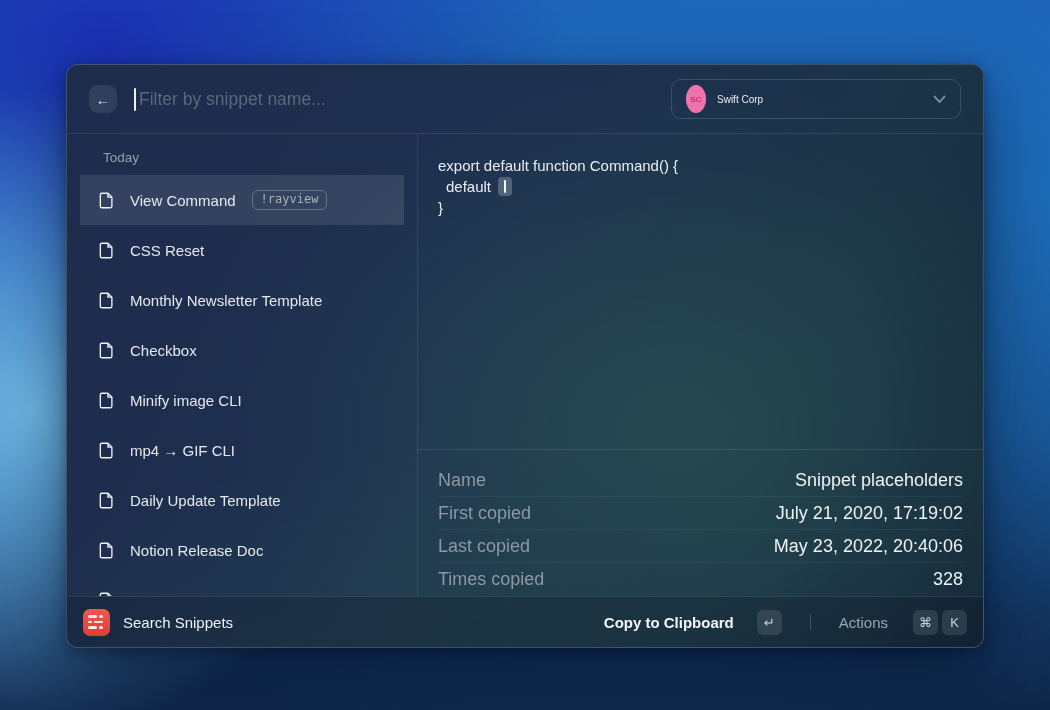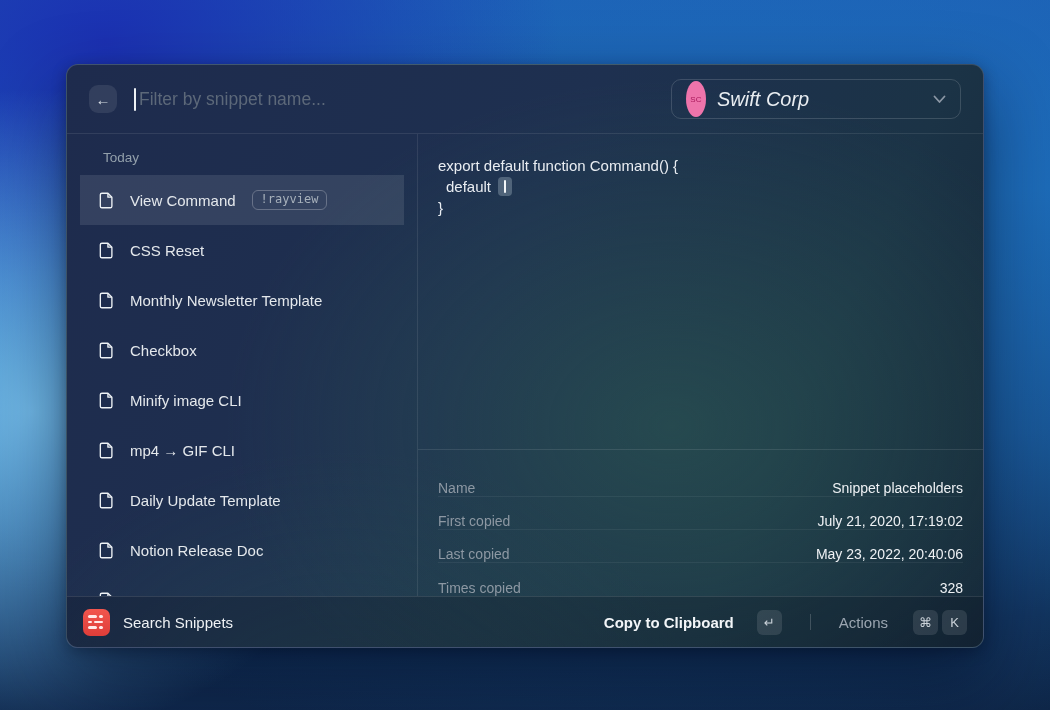--- a/index.html
+++ b/index.html
@@ -27,24 +27,24 @@
   
   .hdr { height:69px; flex:0 0 69px; display:flex; align-items:center; padding:0 22px;
          border-bottom:1px solid rgba(255,255,255,0.09); }
   .back-btn { width:28px; height:28px; border-radius:9px; background:rgba(255,255,255,0.09);
               color:#d9dfe5; display:flex; align-items:center; justify-content:center;
               font-size:15px; cursor:default; }
   .caret { width:2px; height:23px; background:#edf1f5; margin:0 3px 0 17px; border-radius:1px; }
   .ph { font-size:17.5px; color:#5c6879; }
   .org { margin-left:auto; width:290px; height:40px; border:1px solid rgba(255,255,255,0.15);
          border-radius:10px; display:flex; align-items:center; gap:11px; padding:0 14px; }
-  .avatar { width:20px; height:36px; border-radius:50%; background:#ee74ab; color:#a9195c;
+  .avatar { width:20px; height:28px; border-radius:50%; background:#ee74ab; color:#a9195c;
             font-size:8px; font-weight:normal; display:flex; align-items:center; justify-content:center;
             letter-spacing:.2px; flex:0 0 20px; }
-  .org-name { font-size:20px; color:#e9edf1; flex:1;font-style:italic; }
+  .org-name { font-size:10px; color:#e9edf1; flex:1; }
   
   .main { flex:1; display:flex; min-height:0; }
   .list { width:351px; flex:0 0 351px; border-right:1px solid rgba(255,255,255,0.09);
           padding-top:8px; overflow:hidden; }
   .section-label { padding:8px 36px 10px; color:#93a0ab; font-size:13.5px; }
   .row { height:50px; display:flex; align-items:center; margin:0 13px; padding:0 17px;
          border-radius:0; gap:14px; color:#e4e8ec; font-size:15px; }
   .row.selected { background:rgba(255,255,255,0.10); }
   .doc-ico { width:19px; height:19px; flex:0 0 19px; display:flex; }
   .tag { font-family:"DejaVu Sans Mono", monospace; font-size:12px; color:#a7b1bb;
@@ -52,22 +52,22 @@
          margin-left:2px; }
   
   .detail { flex:1; display:flex; flex-direction:column; min-width:0; }
   .code { flex:1; padding:21px 20px; font-size:15px; line-height:21px; color:#e9edf2; }
   .code-l2 { display:flex; align-items:center; padding-left:8px; }
   .cursor-chip { width:14px; height:19px; background:rgba(173,188,201,0.35); border-radius:4px;
                  margin-left:7px; display:flex; align-items:center; justify-content:center; }
   .cursor-chip i { display:block; width:2px; height:13px; background:#f4f7f9; border-radius:1px; }
   .info { border-top:1px solid rgba(255,255,255,0.10); padding:14px 20px 0; }
   .info-title { color:#9ba6b0; font-size:15px; padding:6px 0 11px; }
-  .info-row { display:flex; justify-content:space-between; align-items:flex-end; height:33px;
-              border-bottom:1px solid rgba(255,255,255,0.06); font-size:14px; }
+  .info-row { display:flex; justify-content:space-between; align-items:center; height:33px;
+              border-bottom:1px solid rgba(255,255,255,0.06); font-size:18px; }
   .info-row:last-child { border-bottom:none; }
   .info-label { color:#8d98a3; }
   .info-value { color:#eef1f4; }
   
   .ftr { height:51px; flex:0 0 51px; border-top:1px solid rgba(255,255,255,0.11);
          background:rgba(9,15,26,0.22); display:flex; align-items:center; padding:0 16px; }
   .app-icon { width:27px; height:27px; border-radius:7px;
               background:linear-gradient(180deg,#f2564e,#df3d39);
               display:flex; flex-direction:column; justify-content:center; gap:3px; padding:0 5px;
               margin-right:13px; }

